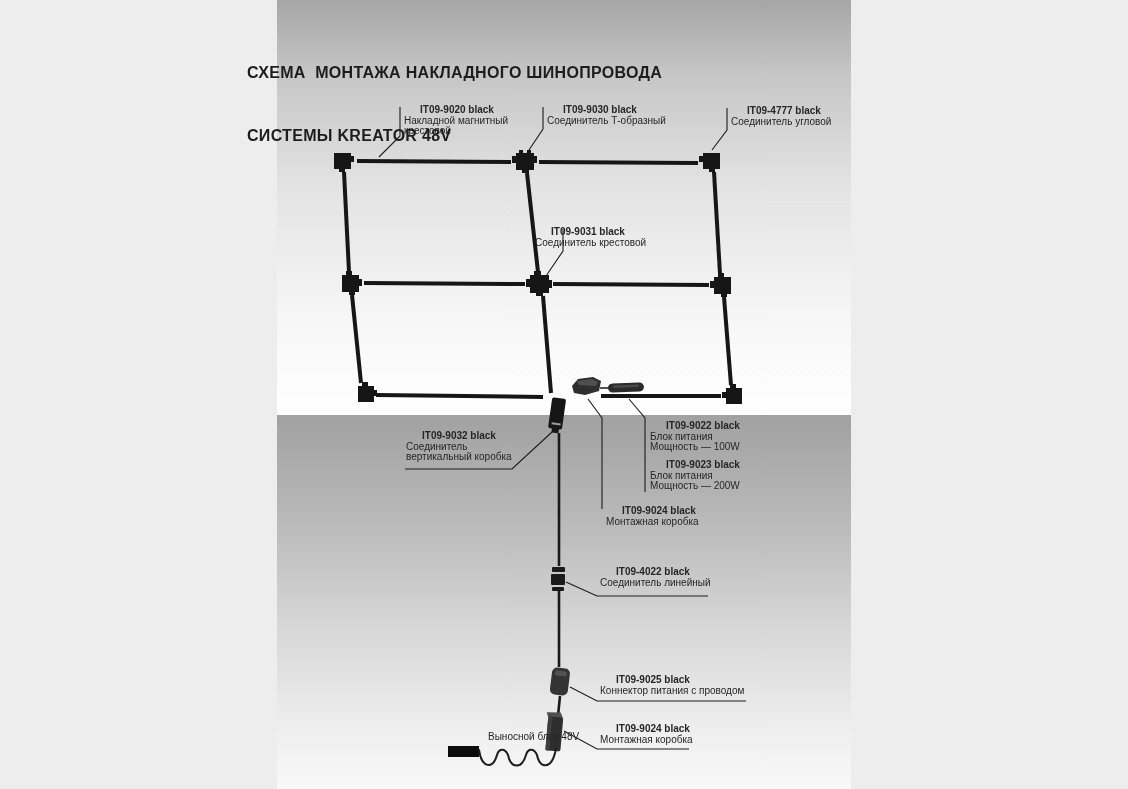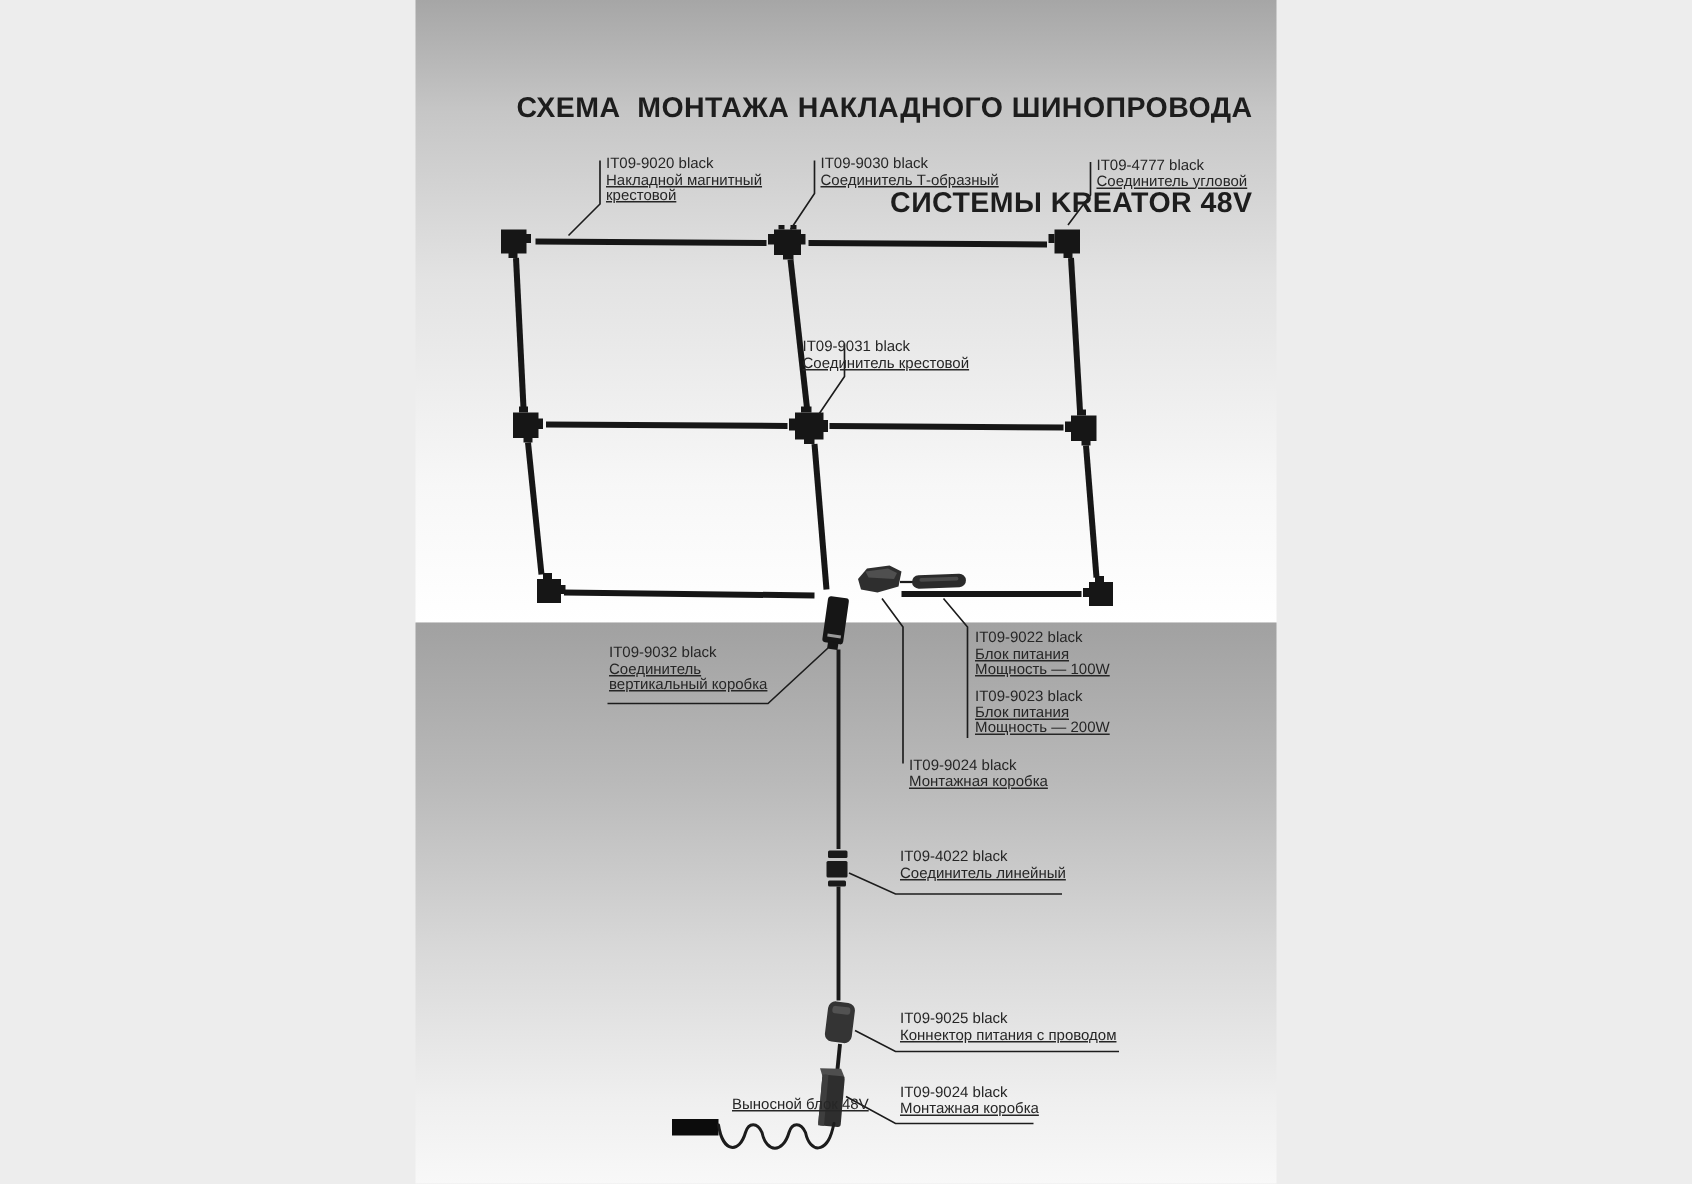--- a/index.html
+++ b/index.html
@@ -14,29 +14,29 @@
     position:absolute;left:277px;top:0;width:574px;height:415px;
     background:linear-gradient(180deg,#a6a6a6 0%,#c6c6c6 18%,#e3e3e3 45%,#f7f7f7 78%,#ffffff 100%);
   }
   .band-bottom{
     position:absolute;left:277px;top:415px;width:574px;height:374px;
     background:linear-gradient(180deg,#a1a1a1 0%,#b9b9b9 28%,#d8d8d8 58%,#efefef 85%,#f8f8f8 100%);
   }
   .overlay{position:absolute;left:0;top:0;width:1128px;height:789px;}
   .title{
     position:absolute;left:247px;top:20px;width:588px;
-    text-align:right;font-weight:bold;font-size:19px;line-height:21px;
+    text-align:left;font-weight:bold;font-size:16px;line-height:21px;
     color:#1d1d1d;letter-spacing:0.3px;white-space:pre-wrap;
   }
   .lbl{
     position:absolute;font-size:10px;line-height:10.5px;
     color:#262626;white-space:nowrap;
   }
-  .lbl .code{font-weight:normal;display:block;}
-  .lbl .ln{display:block;text-decoration:underline;}
+  .lbl .code{font-weight:bold;display:block;margin-left:16px;}
+  .lbl .ln{display:block;}
 </style>
 </head>
 <body>
 
 <div class="canvas">
 
   <div class="band-top"></div>
   <div class="band-bottom"></div>
 
   <svg class="overlay" viewBox="0 0 1128 789">

